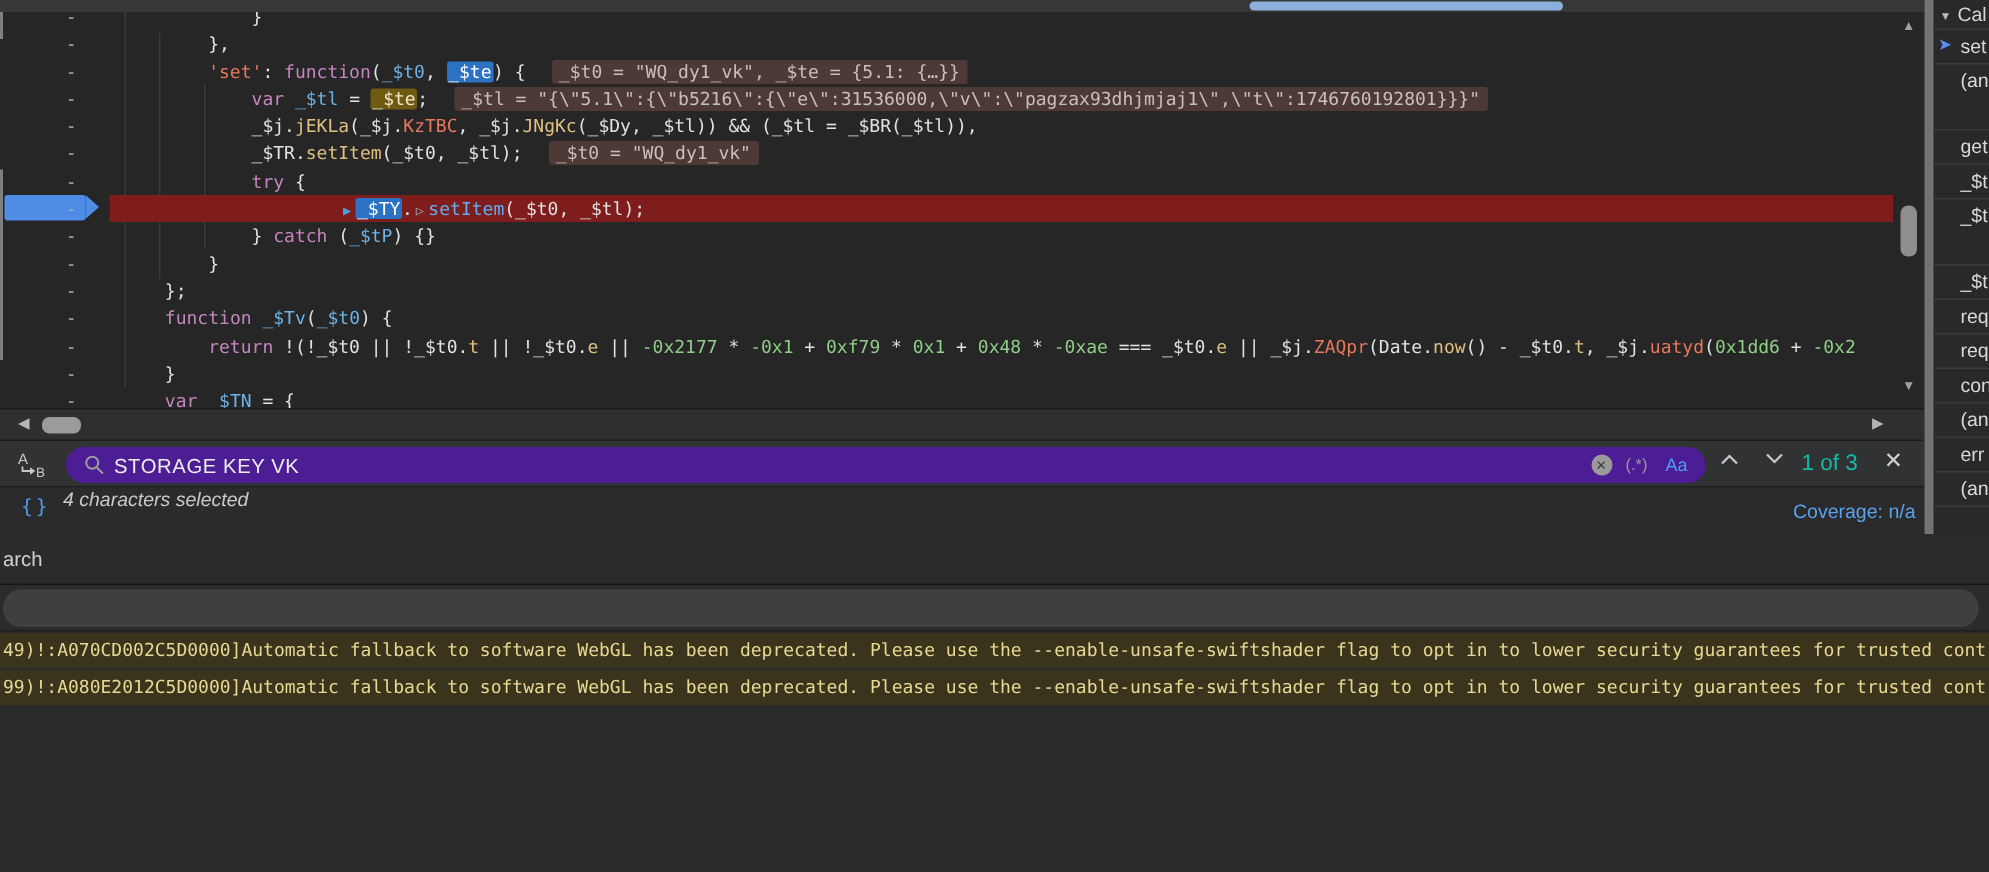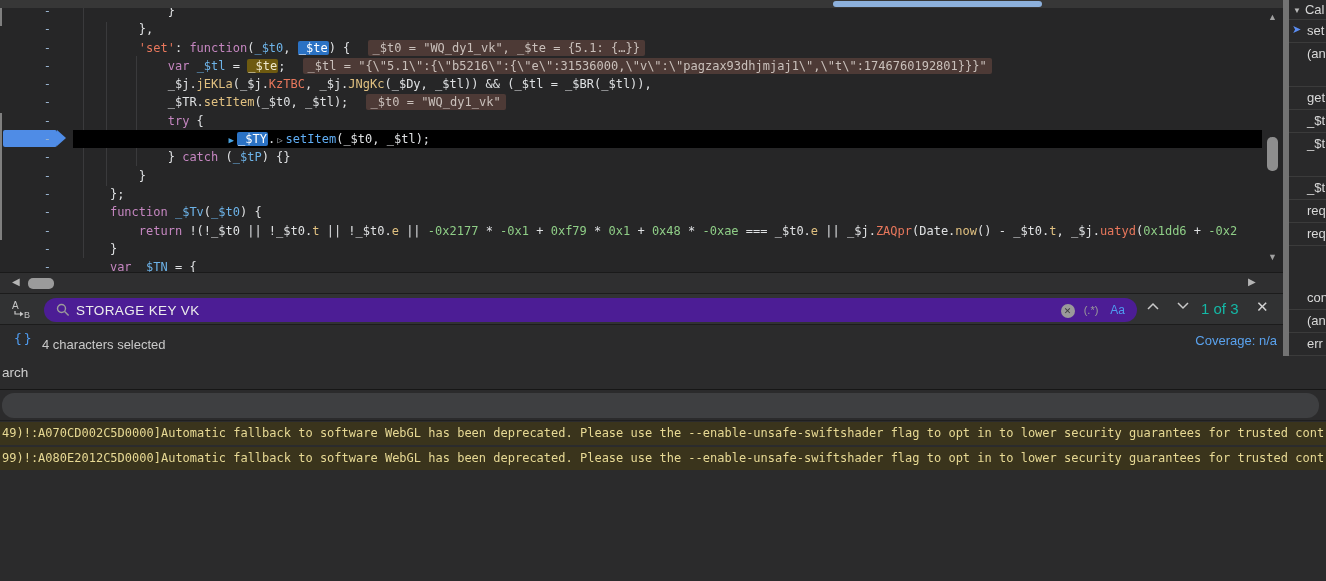--- a/index.html
+++ b/index.html
@@ -11,21 +11,21 @@
   .top-strip { position:absolute; left:0; top:0; width:1283px; height:8px; background:#373737; }
   .top-thumb { position:absolute; left:833px; top:1px; width:209px; height:6px; border-radius:3px; background:#8cb0dc; }
 
   
   .editor { position:absolute; left:0; top:8px; width:1283px; height:264px; background:#262627; overflow:hidden; }
   .code-lines { position:absolute; left:0; top:-6px; width:1262px; }
   .code-line { display:flex; height:18.3px; line-height:18.3px; white-space:pre;
                font-family:"DejaVu Sans Mono", monospace; font-size:12px; position:relative; z-index:2; }
   .gutter-cell { flex:0 0 73px; text-align:right; padding-right:22px; color:#9ab4d0; }
   .line-body { flex:1 1 auto; overflow:hidden; padding-left:8px; }
-  .code-line.paused .line-body { background:#000000;padding-left:39px; }
+  .code-line.paused .line-body { background:#7f1d1d;padding-left:39px; }
   .tk-p  { color:#dfe1e3; }
   .tk-k  { color:#c586c0; }
   .tk-s  { color:#e8775c; }
   .tk-f  { color:#e0c080; }
   .tk-n  { color:#8fce87; }
   .tk-v  { color:#6db3e8; }
   .tk-lk { color:#60aef5; }
   .tk-w  { background:#4d3a36; color:#c9c0bb; padding:1px 5px; margin-left:10px; border-radius:2px; }
   .tk-sb { background:#2b72c4; color:#ffffff; border-radius:2px; padding:0 1px; }
   .tk-sg { background:#6e5a10; color:#efe8cd; border-radius:2px; padding:0 1px; }
@@ -69,21 +69,21 @@
   .ic-regex { right:34px; width:24px; color:#9a9a9a; font-size:11px; }
   .ic-case { right:12px; width:20px; color:#4f9cf0; font-size:12px;text-align:right; }
   .nav-btn { position:absolute; top:8px; cursor:default; }
   .results { position:absolute; left:1201px; top:6px; color:#14b8a6; font-size:15px; }
   .search-close { position:absolute; left:1256px; top:4px; color:#d2d2d2; font-size:15px; cursor:default; }
 
   
   .status-row { position:absolute; left:0; top:325px; width:1283px; height:31px; background:#2b2b2c; }
   .pretty { position:absolute; left:14px; top:6px; color:#4f9cf0; font-size:13px;
             font-family:"DejaVu Sans Mono", monospace; letter-spacing:2px; }
-  .sel-text { position:absolute; left:42px; top:12px; color:#c9c9c9; font-size:13px; }
+  .sel-text { position:absolute; left:42px; top:0; color:#c9c9c9; font-size:13px;font-style:italic; }
   .coverage { position:absolute; right:6px; top:8px; color:#5aa2ee; font-size:13px; cursor:default; }
 
   
   .right-panel { position:absolute; left:1283px; top:0; width:43px; height:358px;
                  background:#29292a; border-left:6px solid #737373; overflow:hidden; }
   .cs-header { height:20px; border-bottom:1px solid #3b3b3b; color:#d6d6d6; font-size:13px;
                line-height:20px; padding-left:4px; white-space:nowrap; }
   .cs-caret { font-size:8px; color:#b9b9b9; margin-right:4px; vertical-align:1px; }
   .cs-row { border-bottom:1px solid #3b3b3b; color:#d9d9d9; font-size:13px;
             padding:3px 0 0 18px; white-space:nowrap; overflow:hidden; position:relative; }
@@ -194,21 +194,21 @@
     <div class="cs-header"><span class="cs-caret">▼</span><span>Cal</span></div>
     <div id="stack-frames">
         <div class="cs-row" style="height: 23px;"><span class="arrow">➤</span><span>set</span></div>
         <div class="cs-row" style="height: 44px;"><span>(an</span></div>
         <div class="cs-row" style="height: 23px;"><span>get</span></div>
         <div class="cs-row" style="height: 23px;"><span>_$t</span></div>
         <div class="cs-row" style="height: 44px;"><span>_$t</span></div>
         <div class="cs-row" style="height: 23px;"><span>_$t</span></div>
         <div class="cs-row" style="height: 23px;"><span>req</span></div>
         <div class="cs-row" style="height: 23px;"><span>req</span></div>
-        <div class="cs-row" style="height: 23px; margin-top: 41px;"><span>con</span></div>
+        <div class="cs-row" style="height: 23px;"><span>con</span></div>
         <div class="cs-row" style="height: 23px;"><span>(an</span></div>
         <div class="cs-row" style="height: 23px;"><span>err</span></div>
         <div class="cs-row" style="height: 23px;"><span>(an</span></div>
       </div>
   </div>
 
   <div class="drawer">
     <span class="drawer-tab">arch</span>
     <div class="tab-border"></div>
     <div class="drawer-thumb"></div>

